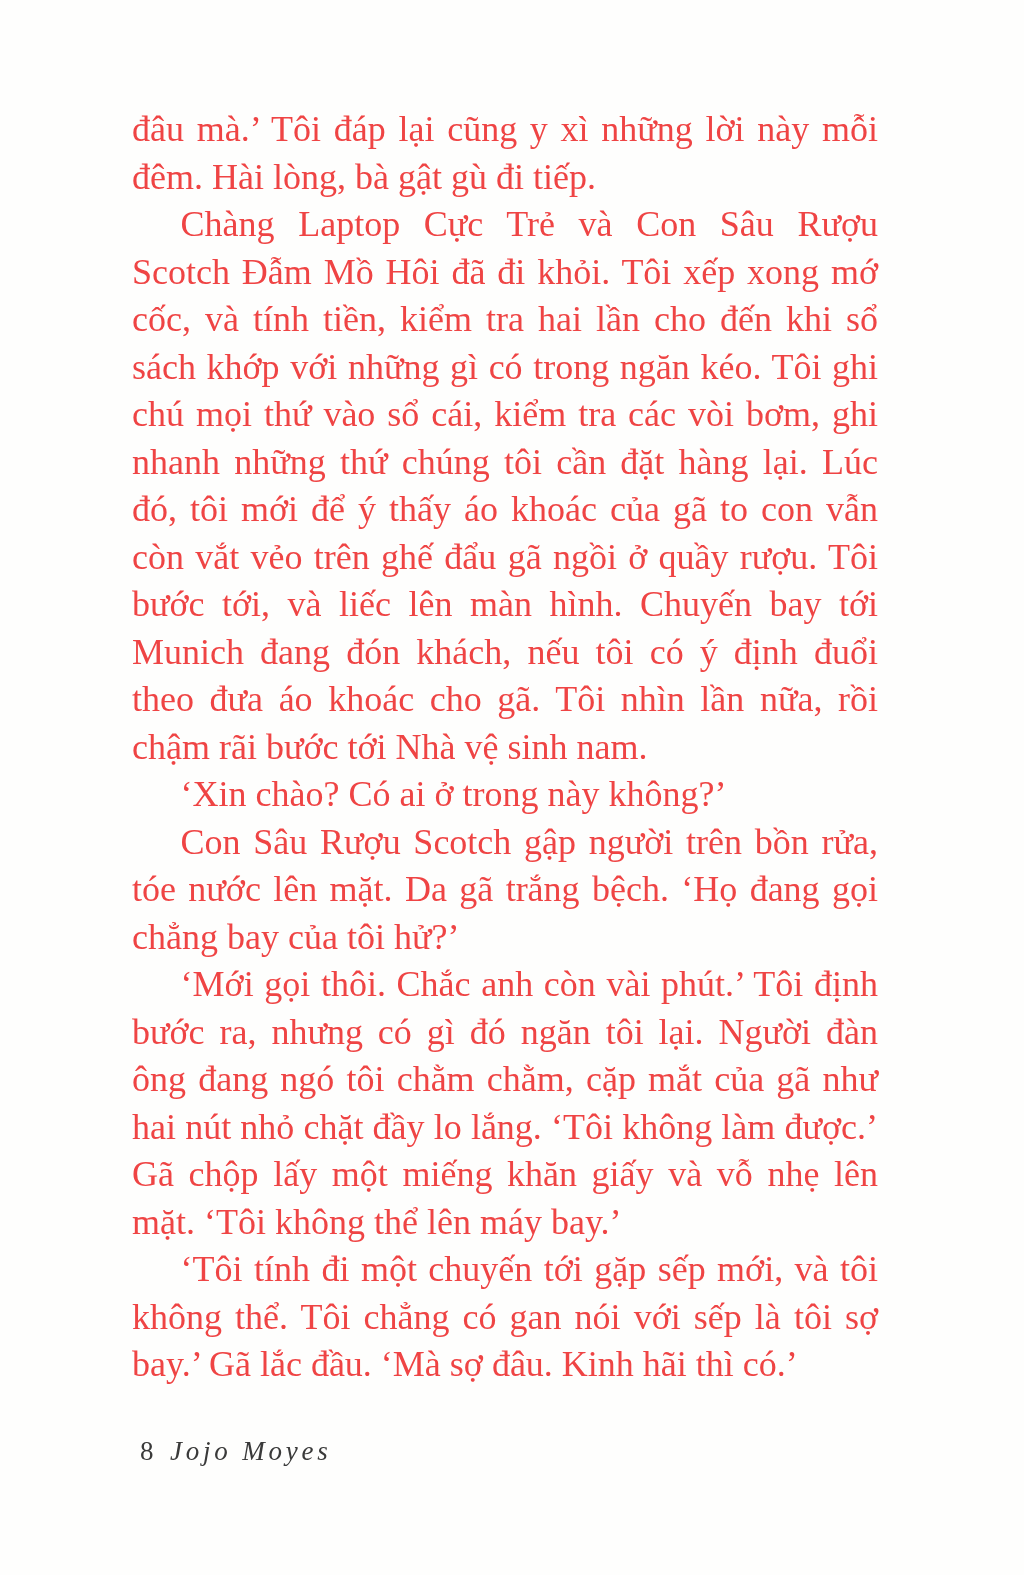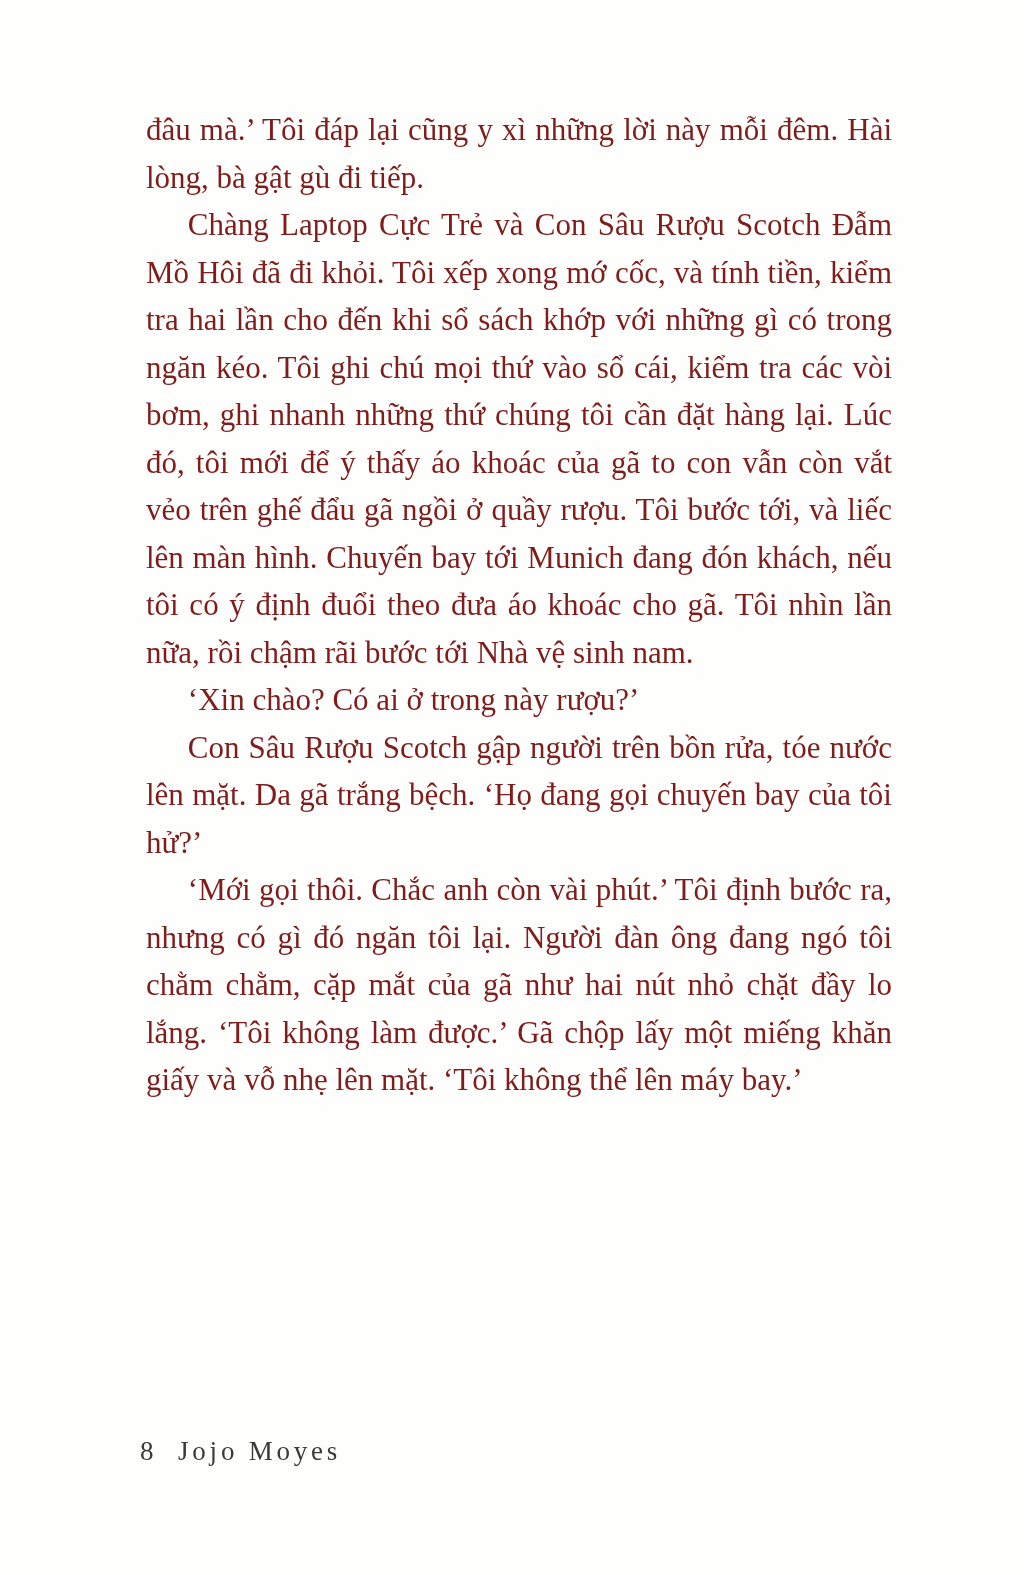--- a/index.html
+++ b/index.html
@@ -9,27 +9,27 @@
   }
   .book-page {
     position: relative;
     width: 1024px;
     height: 1575px;
     background: #fefefd;
     overflow: hidden;
   }
   .text-block {
     position: absolute;
-    left: 146px;
+    left: 132px;
     top: 106px;
     width: 746px;
     font-family: "Liberation Serif", "DejaVu Serif", serif;
-    font-size: 31px;
+    font-size: 36px;
     line-height: 47.5px;
-    color: #7f1d1d;
+    color: #ef4444;
     text-align: justify;
     text-justify: inter-word;
     hyphens: none;
   }
   .text-block p {
     margin: 0;
     padding: 0;
     text-indent: 1.35em;
   }
   .text-block p:first-child {
@@ -43,35 +43,37 @@
     font-size: 27px;
     color: #3a3a3a;
     display: flex;
     align-items: baseline;
   }
   .page-number {
     font-style: normal;
     letter-spacing: 0.02em;
   }
   .running-title {
+    font-style: italic;
     letter-spacing: 0.14em;
-    margin-left: 24px;
+    margin-left: 16px;
   }
 </style>
 </head>
 <body>
 
 <div class="book-page">
 
   <div class="text-block">
     <p>đâu mà.’ Tôi đáp lại cũng y xì những lời này mỗi đêm. Hài lòng, bà gật gù đi tiếp.</p>
     <p>Chàng Laptop Cực Trẻ và Con Sâu Rượu Scotch Đẫm Mồ Hôi đã đi khỏi. Tôi xếp xong mớ cốc, và tính tiền, kiểm tra hai lần cho đến khi sổ sách khớp với những gì có trong ngăn kéo. Tôi ghi chú mọi thứ vào sổ cái, kiểm tra các vòi bơm, ghi nhanh những thứ chúng tôi cần đặt hàng lại. Lúc đó, tôi mới để ý thấy áo khoác của gã to con vẫn còn vắt vẻo trên ghế đẩu gã ngồi ở quầy rượu. Tôi bước tới, và liếc lên màn hình. Chuyến bay tới Munich đang đón khách, nếu tôi có ý định đuổi theo đưa áo khoác cho gã. Tôi nhìn lần nữa, rồi chậm rãi bước tới Nhà vệ sinh nam.</p>
-    <p>‘Xin chào? Có ai ở trong này rượu?’</p>
-    <p>Con Sâu Rượu Scotch gập người trên bồn rửa, tóe nước lên mặt. Da gã trắng bệch. ‘Họ đang gọi chuyến bay của tôi hử?’</p>
+    <p>‘Xin chào? Có ai ở trong này không?’</p>
+    <p>Con Sâu Rượu Scotch gập người trên bồn rửa, tóe nước lên mặt. Da gã trắng bệch. ‘Họ đang gọi chẳng bay của tôi hử?’</p>
     <p>‘Mới gọi thôi. Chắc anh còn vài phút.’ Tôi định bước ra, nhưng có gì đó ngăn tôi lại. Người đàn ông đang ngó tôi chằm chằm, cặp mắt của gã như hai nút nhỏ chặt đầy lo lắng. ‘Tôi không làm được.’ Gã chộp lấy một miếng khăn giấy và vỗ nhẹ lên mặt. ‘Tôi không thể lên máy bay.’</p>
+    <p>‘Tôi tính đi một chuyến tới gặp sếp mới, và tôi không thể. Tôi chẳng có gan nói với sếp là tôi sợ bay.’ Gã lắc đầu. ‘Mà sợ đâu. Kinh hãi thì có.’</p>
   </div>
 
   <div class="page-footer">
     <span class="page-number">8</span>
     <span class="running-title">Jojo Moyes</span>
   </div>
 
 </div>
 
 </body></html>

